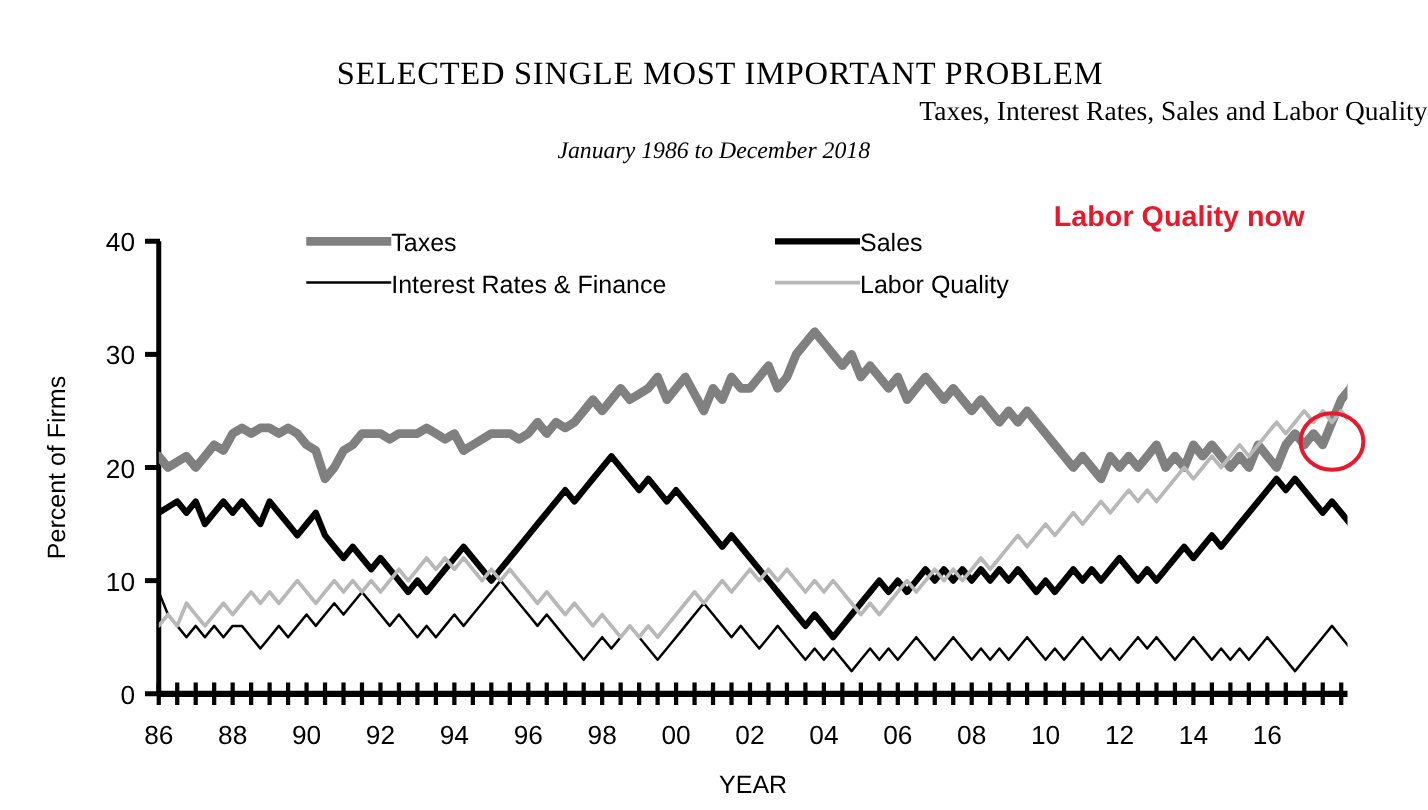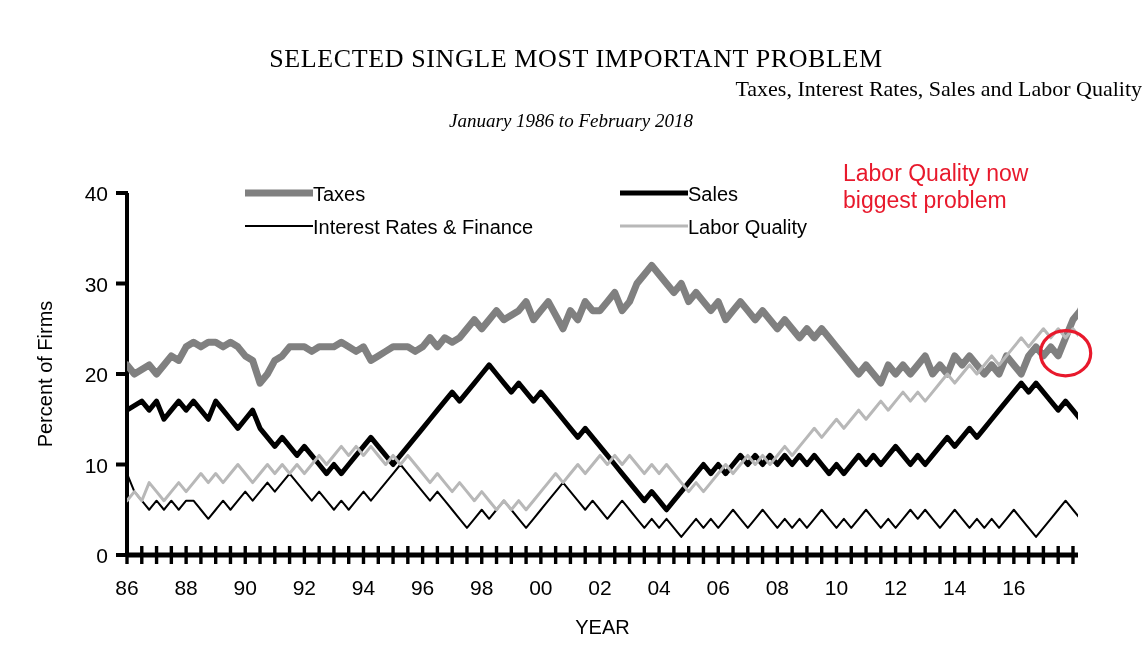--- a/index.html
+++ b/index.html
@@ -55,21 +55,21 @@
     font-size: 19px;
     color: #000000;
     white-space: nowrap;
   }
   .annotation {
     position: absolute;
     left: 843px;
     top: 160px;
     width: 290px;
     font-family: "Liberation Sans", sans-serif;
-    font-weight: normal;
+    font-weight: bold;
     font-size: 23px;
     line-height: 27px;
     color: #e8192c;
   }
   .legend-label {
     font-family: "Liberation Sans", sans-serif;
     font-size: 20px;
     fill: #000000;
   }
   .axis-num {
@@ -202,17 +202,16 @@
       <text x="313" y="234" class="legend-label">Interest Rates &amp; Finance</text>
       <line x1="620" y1="193" x2="688" y2="193" stroke="#000000" stroke-width="5" stroke-linecap="butt"></line>
       <text x="688" y="201" class="legend-label">Sales</text>
       <line x1="620" y1="226" x2="688" y2="226" stroke="#b8b8b8" stroke-width="3" stroke-linecap="butt"></line>
       <text x="688" y="234" class="legend-label">Labor Quality</text>
     </g>
 </svg>
 
 <div class="title-main">SELECTED SINGLE MOST IMPORTANT PROBLEM</div>
 <div class="title-sub">Taxes, Interest Rates, Sales and Labor Quality</div>
-<div class="title-range">January 1986 to February 2018</div>
+<div class="title-range">January 1986 to December 2018</div>
 <div class="annotation">
   <div>Labor Quality now</div>
-  <div>biggest problem</div>
 </div>
 
 </body></html>

